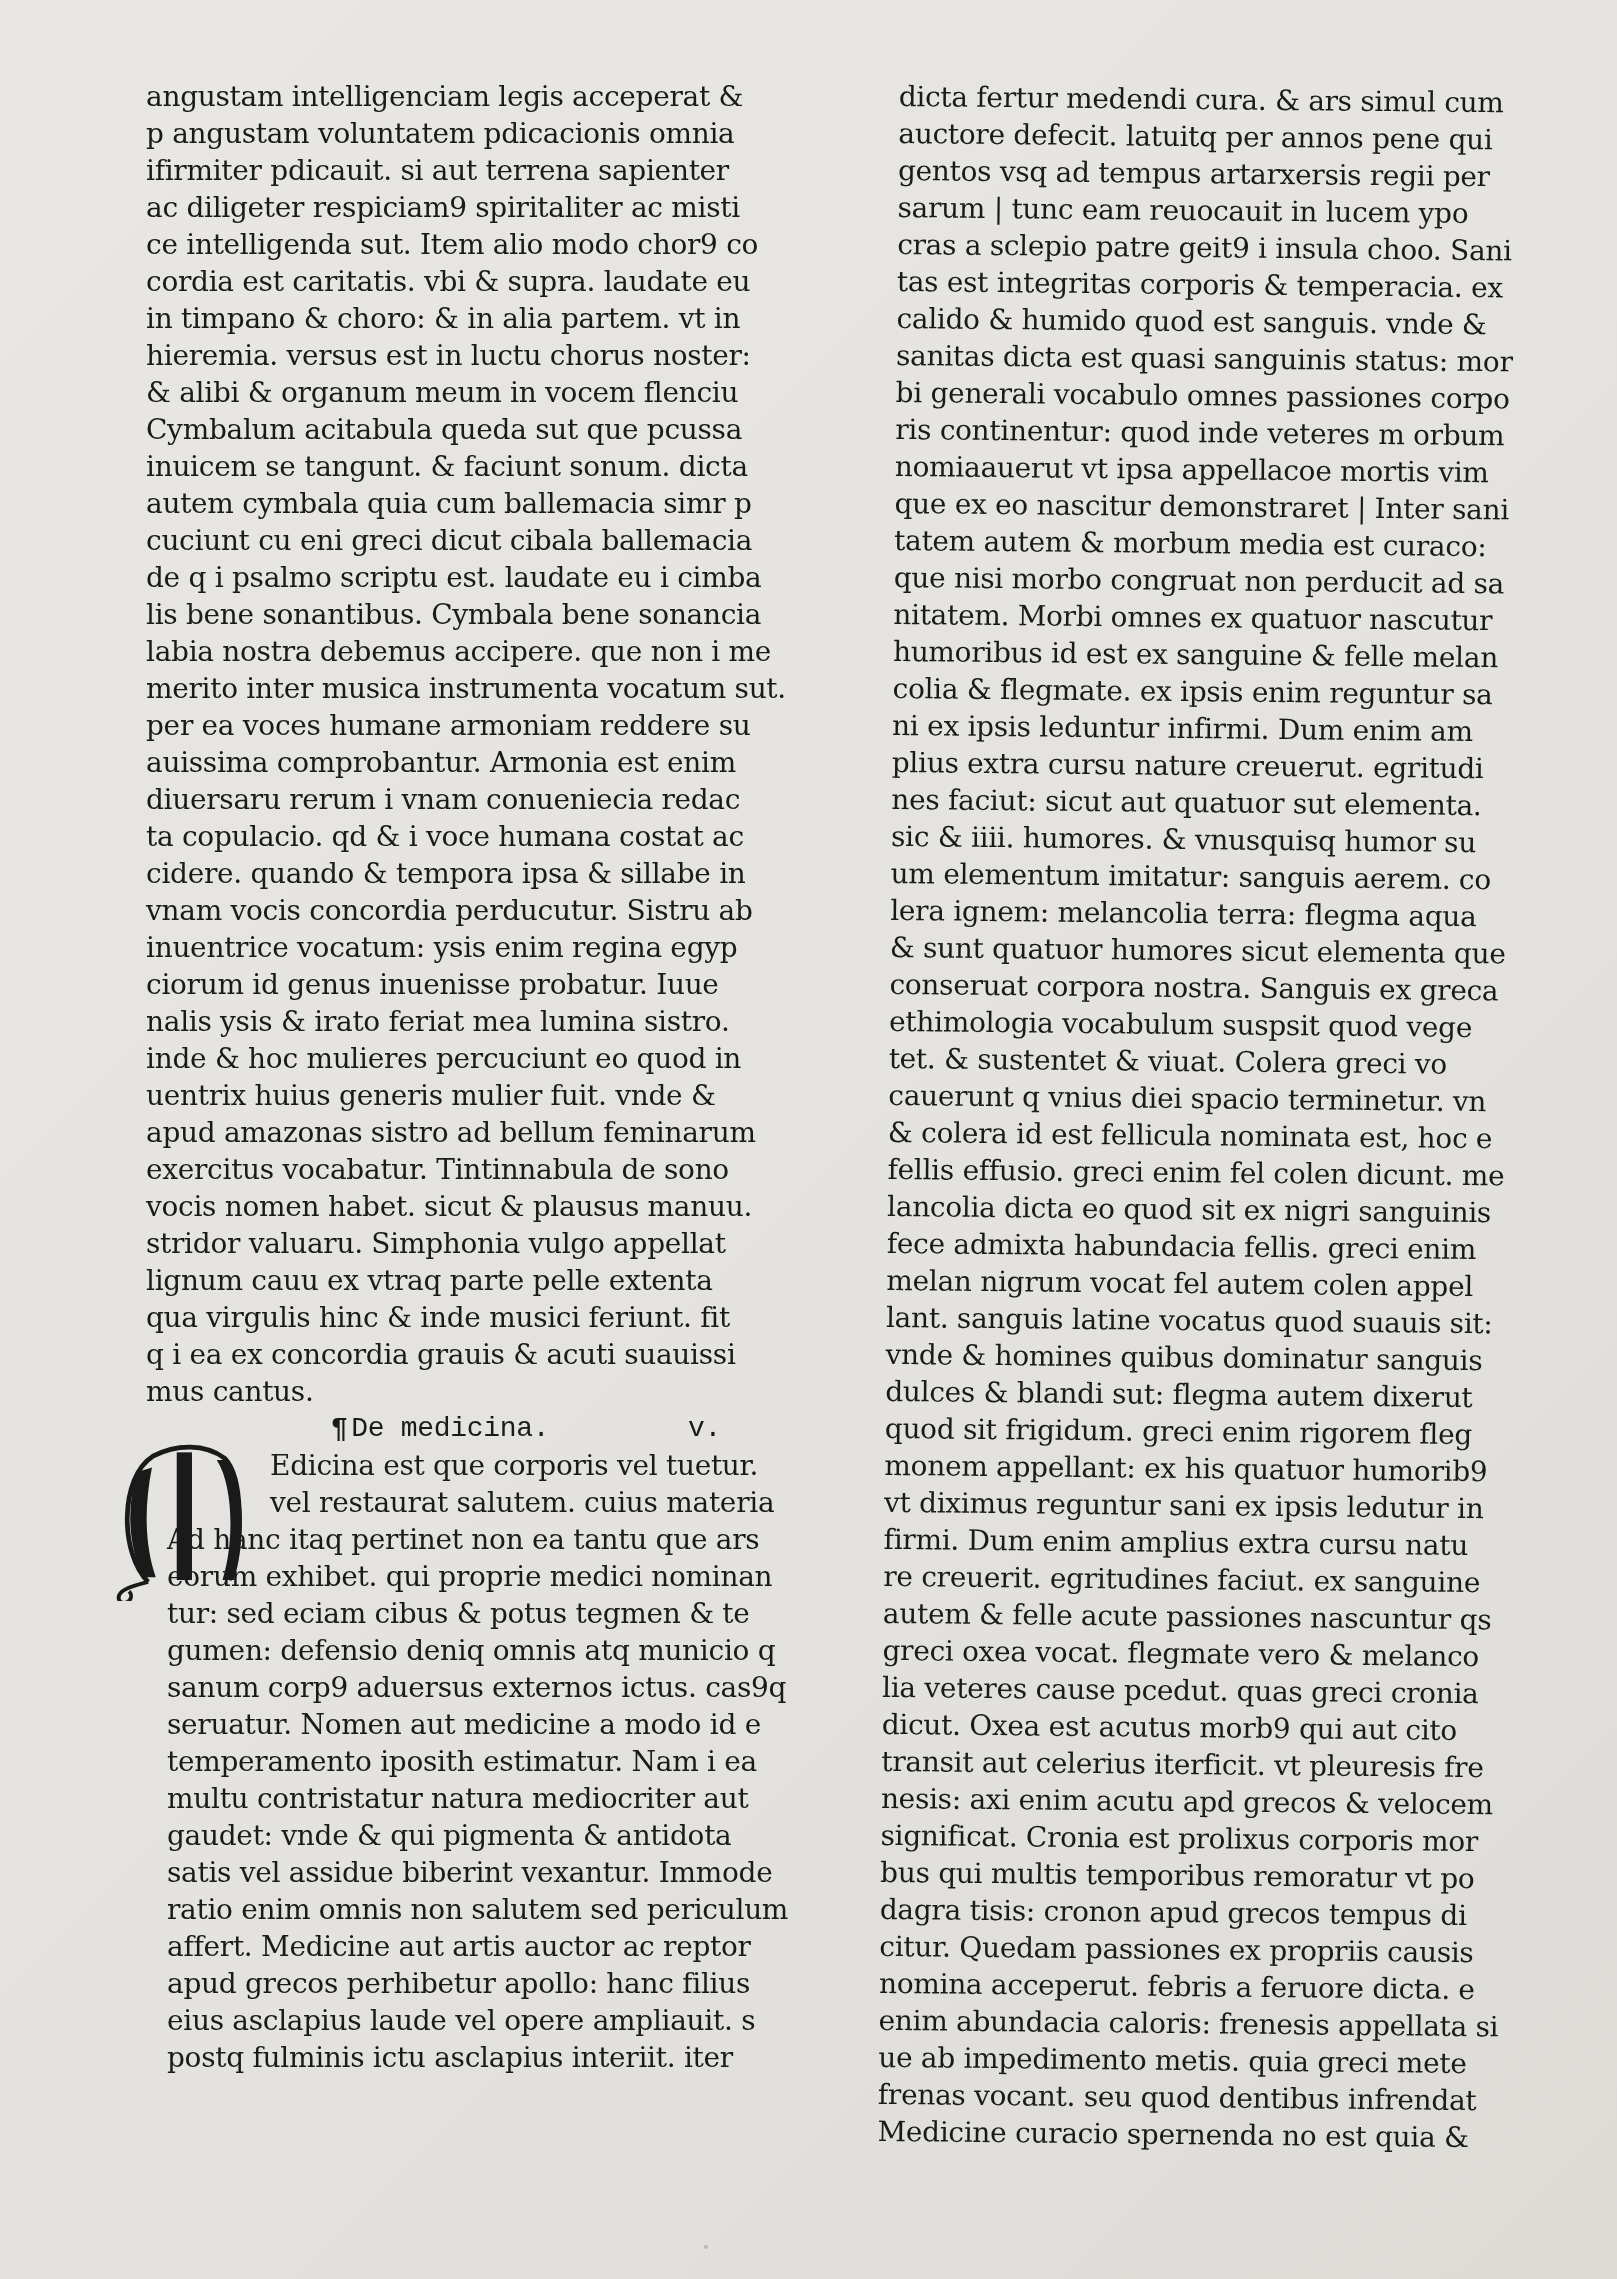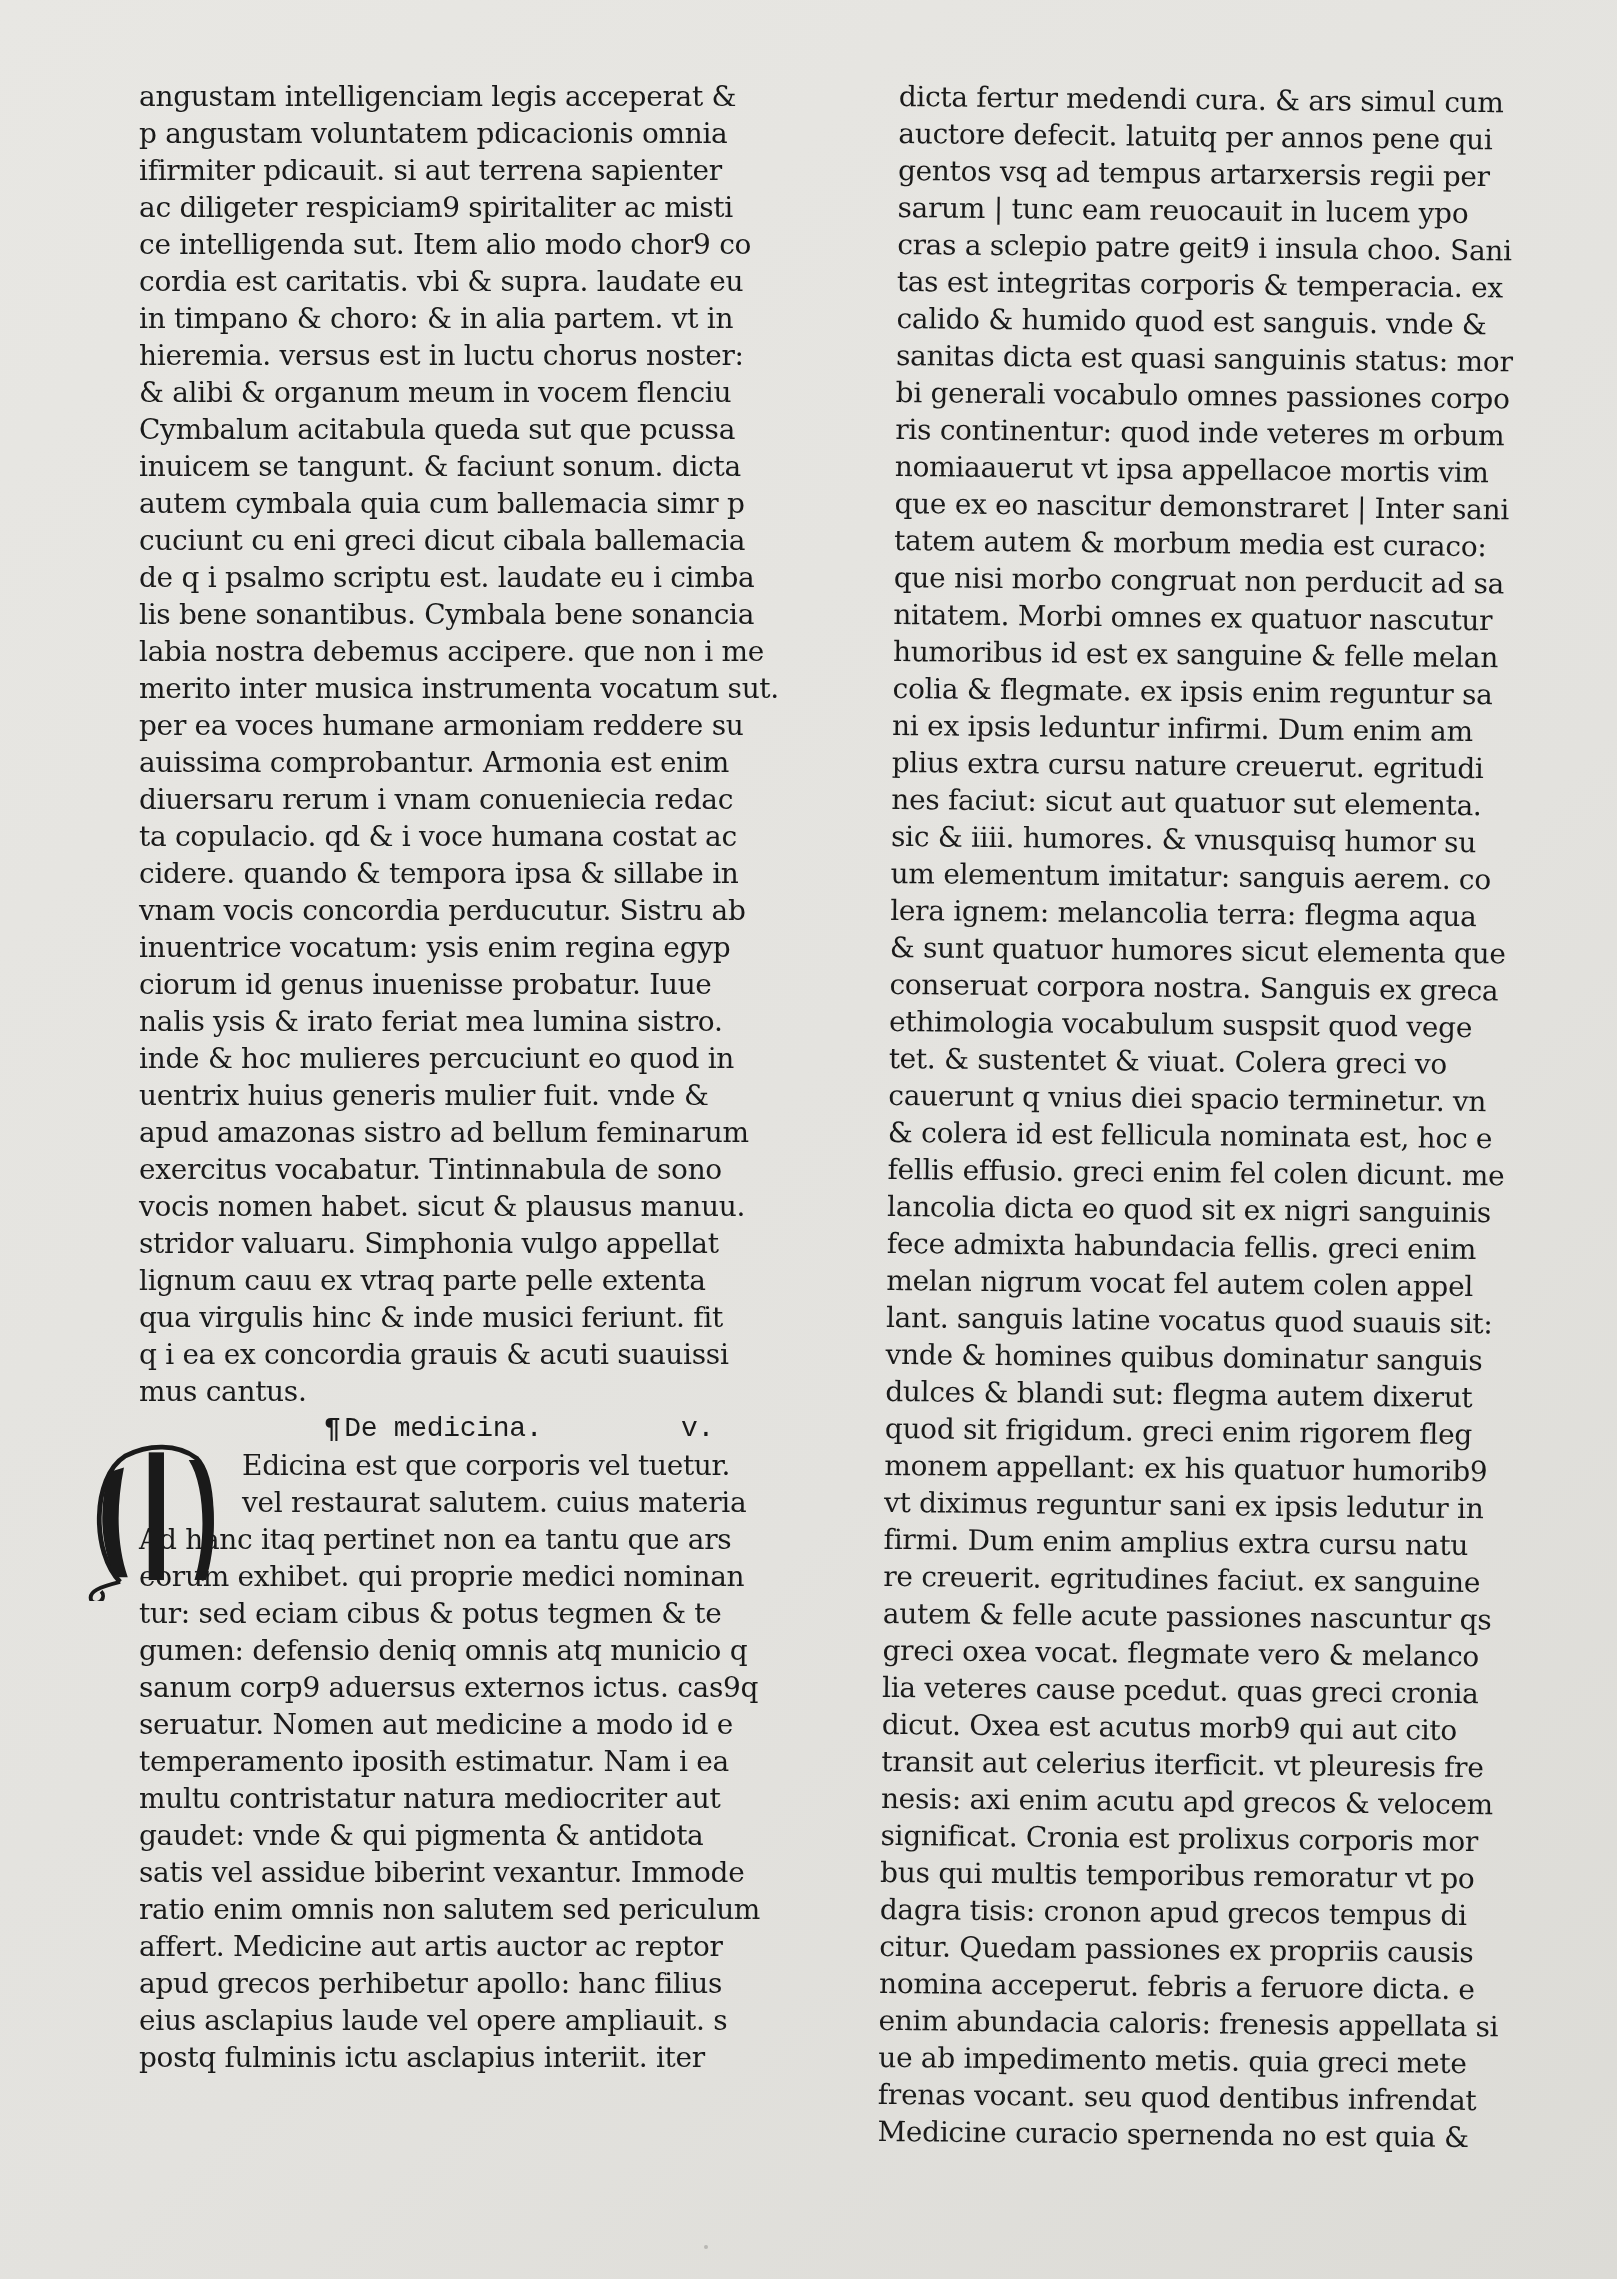--- a/index.html
+++ b/index.html
@@ -12,27 +12,27 @@
     overflow: hidden;
   }
   .column {
     position: absolute;
     top: 78px;
     font-size: 28px;
     line-height: 37px;
     white-space: nowrap;
     letter-spacing: -0.3px;
   }
-  .col-left { left: 139px; width: 628px; }
+  .col-left { left: 146px; width: 628px; }
   .col-right { left: 899px; width: 628px; transform: rotate(0.6deg); transform-origin: top left; }
   .line { display: block; height: 37px; }
   .heading-row { display: block; height: 37px; padding-left: 185px; position: relative; font-family: Liberation Mono, monospace; }
   .heading-row .pilcrow { font-weight: bold; margin-right: 3.8px; }
   .heading-row .num { position: absolute; left: 542px; }
-  .dropcap-block { position: relative; }
+  .dropcap-block { position: relative; margin-left: 21px; }
   .dropcap {
     position: absolute; left: -57px; top: -7.6px;
     width: 143px; height: 162px;
   }
   .indented { padding-left: 103px; }
   .smudge { position: absolute; left: 704px; top: 2245px; width: 3.8px; height: 3.8px; background: #b9b8b4; border-radius: 50%; }
 </style>
 </head>
 <body>
 

